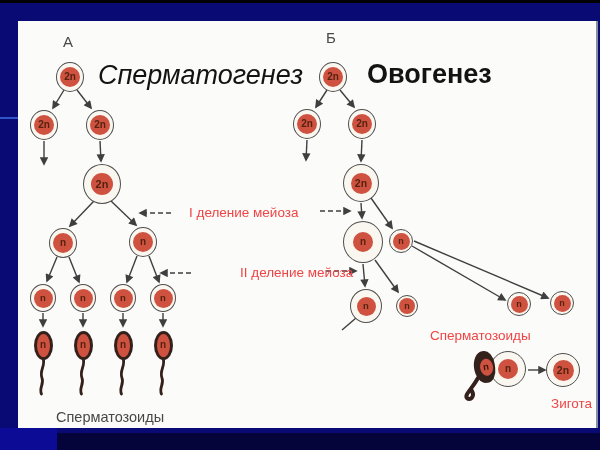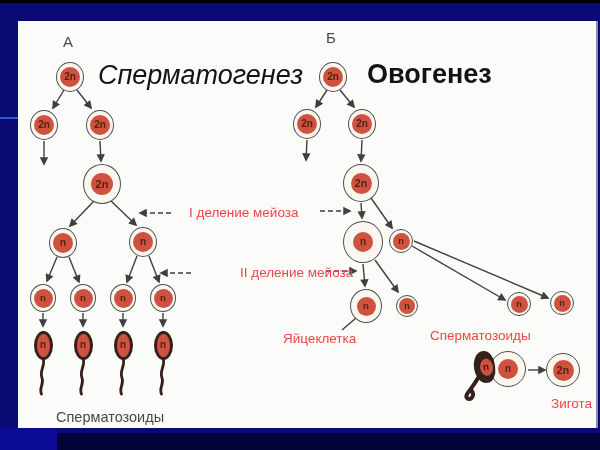--- a/index.html
+++ b/index.html
@@ -181,18 +181,17 @@
       </div>
     </div>
 
   <div id="label-layer">
     <div class="lbl section-letter" style="left:63px;top:33px;">А</div>
     <div class="lbl section-letter" style="left:326px;top:29px;">Б</div>
     <div class="lbl title" style="left:98px;top:60px;font-style:italic;">Сперматогенез</div>
     <div class="lbl title" style="left:367px;top:59px;font-weight:bold;">Овогенез</div>
     <div class="lbl small-lbl" style="left:189px;top:205px;">I деление мейоза</div>
     <div class="lbl small-lbl" style="left:192px;top:265px;margin-left:48px;">II деление мейоза</div>
-    <div class="lbl small-lbl" style="left:283px;top:331px;">Яйцеклетка</div>
     <div class="lbl small-lbl" style="left:430px;top:328px;">Сперматозоиды</div>
     <div class="lbl small-lbl" style="left:551px;top:396px;">Зигота</div>
     <div class="lbl spermatozoa-lbl" style="left:56px;top:409px;text-align:right;">Сперматозоиды</div>
   </div>
 </div>
 
 </body></html>

